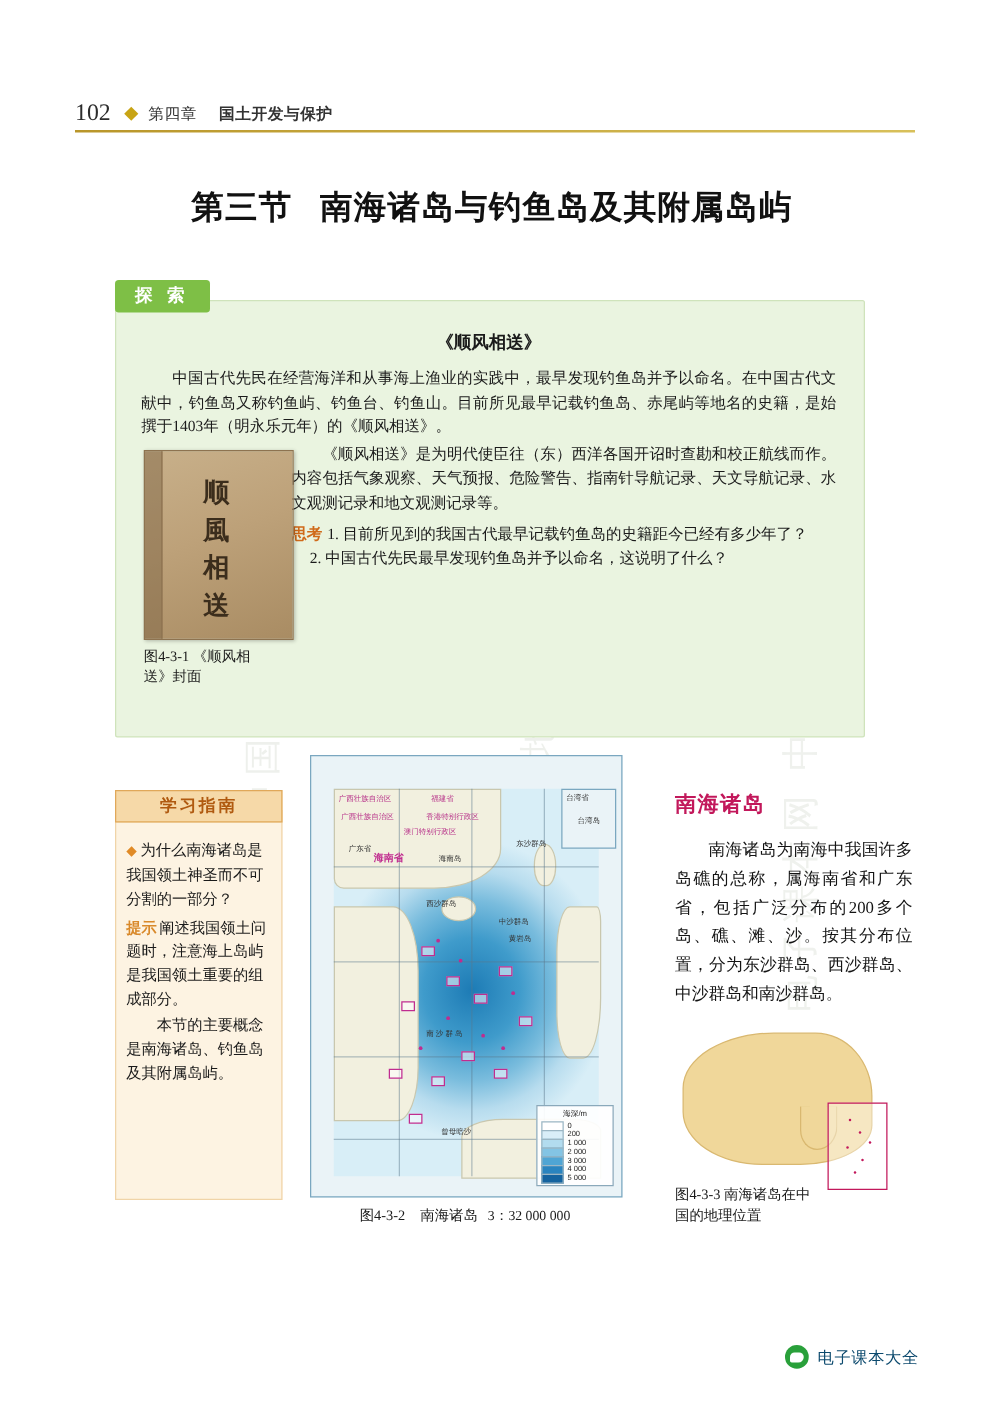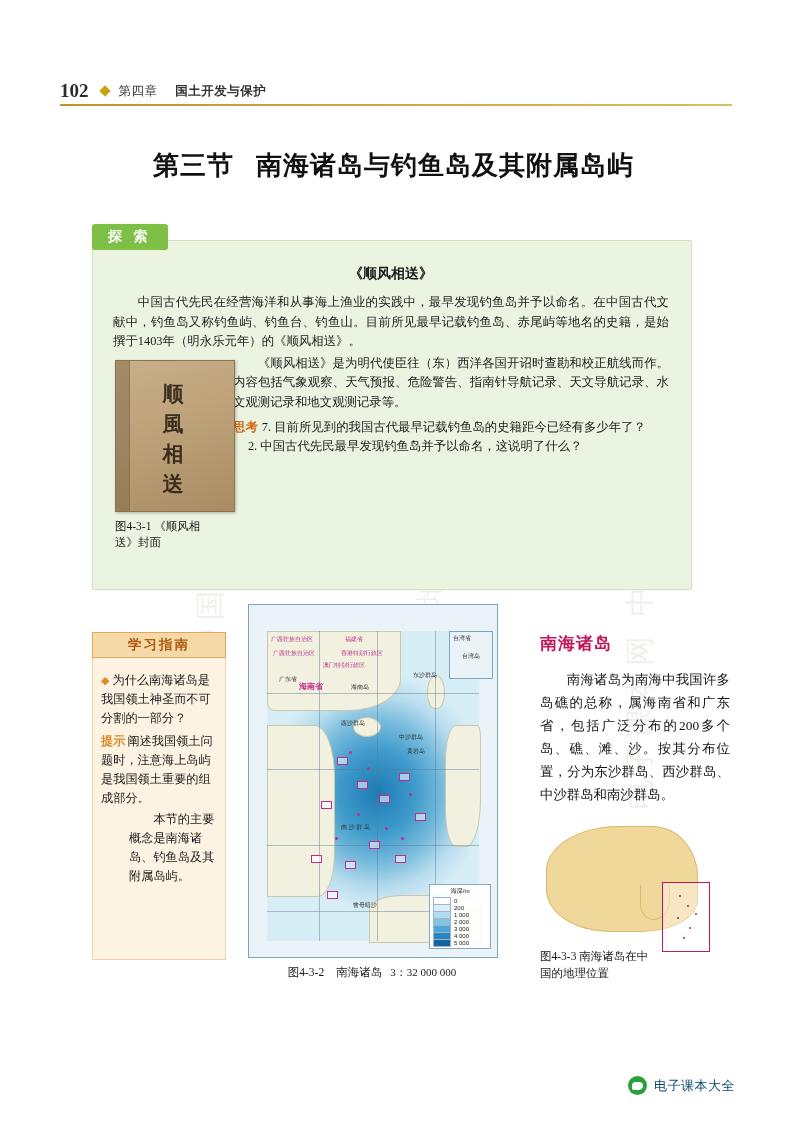--- a/index.html
+++ b/index.html
@@ -22,21 +22,21 @@
     top: 78px;
     left: 60px;
     width: 670px;
     height: 26px;
     display: flex;
     align-items: center;
   }
   .page-number {
     font-family: "Liberation Serif", serif;
     font-size: 19px;
-    font-weight: bold;
+    font-weight: normal;
     color: #2c2c2c;
     margin-right: 12px;
   }
   .header-diamond {
     width: 8px;
     height: 8px;
     background: #c8a415;
     transform: rotate(45deg);
     margin-right: 10px;
   }
@@ -222,21 +222,20 @@
     font-size: 11px;
   }
   .hint-label {
     color: #d9892a;
     font-weight: bold;
     margin-right: 2px;
   }
   .guide-p {
     text-indent: 2em;
     margin-top: 2px;
-    margin-left: 28px;
   }
 
   
   .map-figure {
     position: absolute;
     top: 604px;
     left: 248px;
     width: 248px;
   }
   .map-frame {
@@ -521,21 +520,21 @@
       <div class="book-cover">
         <div class="spine"></div>
         <div class="vtext">顺風相送</div>
       </div>
       <div class="fig-cap">图4-3-1 《顺风相送》封面</div>
     </div>
 
     <p class="explore-p">《顺风相送》是为明代使臣往（东）西洋各国开诏时查勘和校正航线而作。内容包括气象观察、天气预报、危险警告、指南针导航记录、天文导航记录、水文观测记录和地文观测记录等。</p>
 
     <div class="think-block">
-      <span class="think-label">思考</span><span>7. 目前所见到的我国古代最早记载钓鱼岛的史籍距今已经有多少年了？</span>
+      <span class="think-label">思考</span><span>1. 目前所见到的我国古代最早记载钓鱼岛的史籍距今已经有多少年了？</span>
       <span class="think-q indent">2. 中国古代先民最早发现钓鱼岛并予以命名，这说明了什么？</span>
     </div>
   </div>
 </div>
 
 <div class="guide-tab">学习指南</div>
 <div class="guide-box">
   <div class="guide-item">
     <span class="bullet-diamond">◆</span><span>为什么南海诸岛是我国领土神圣而不可分割的一部分？</span>
   </div>

